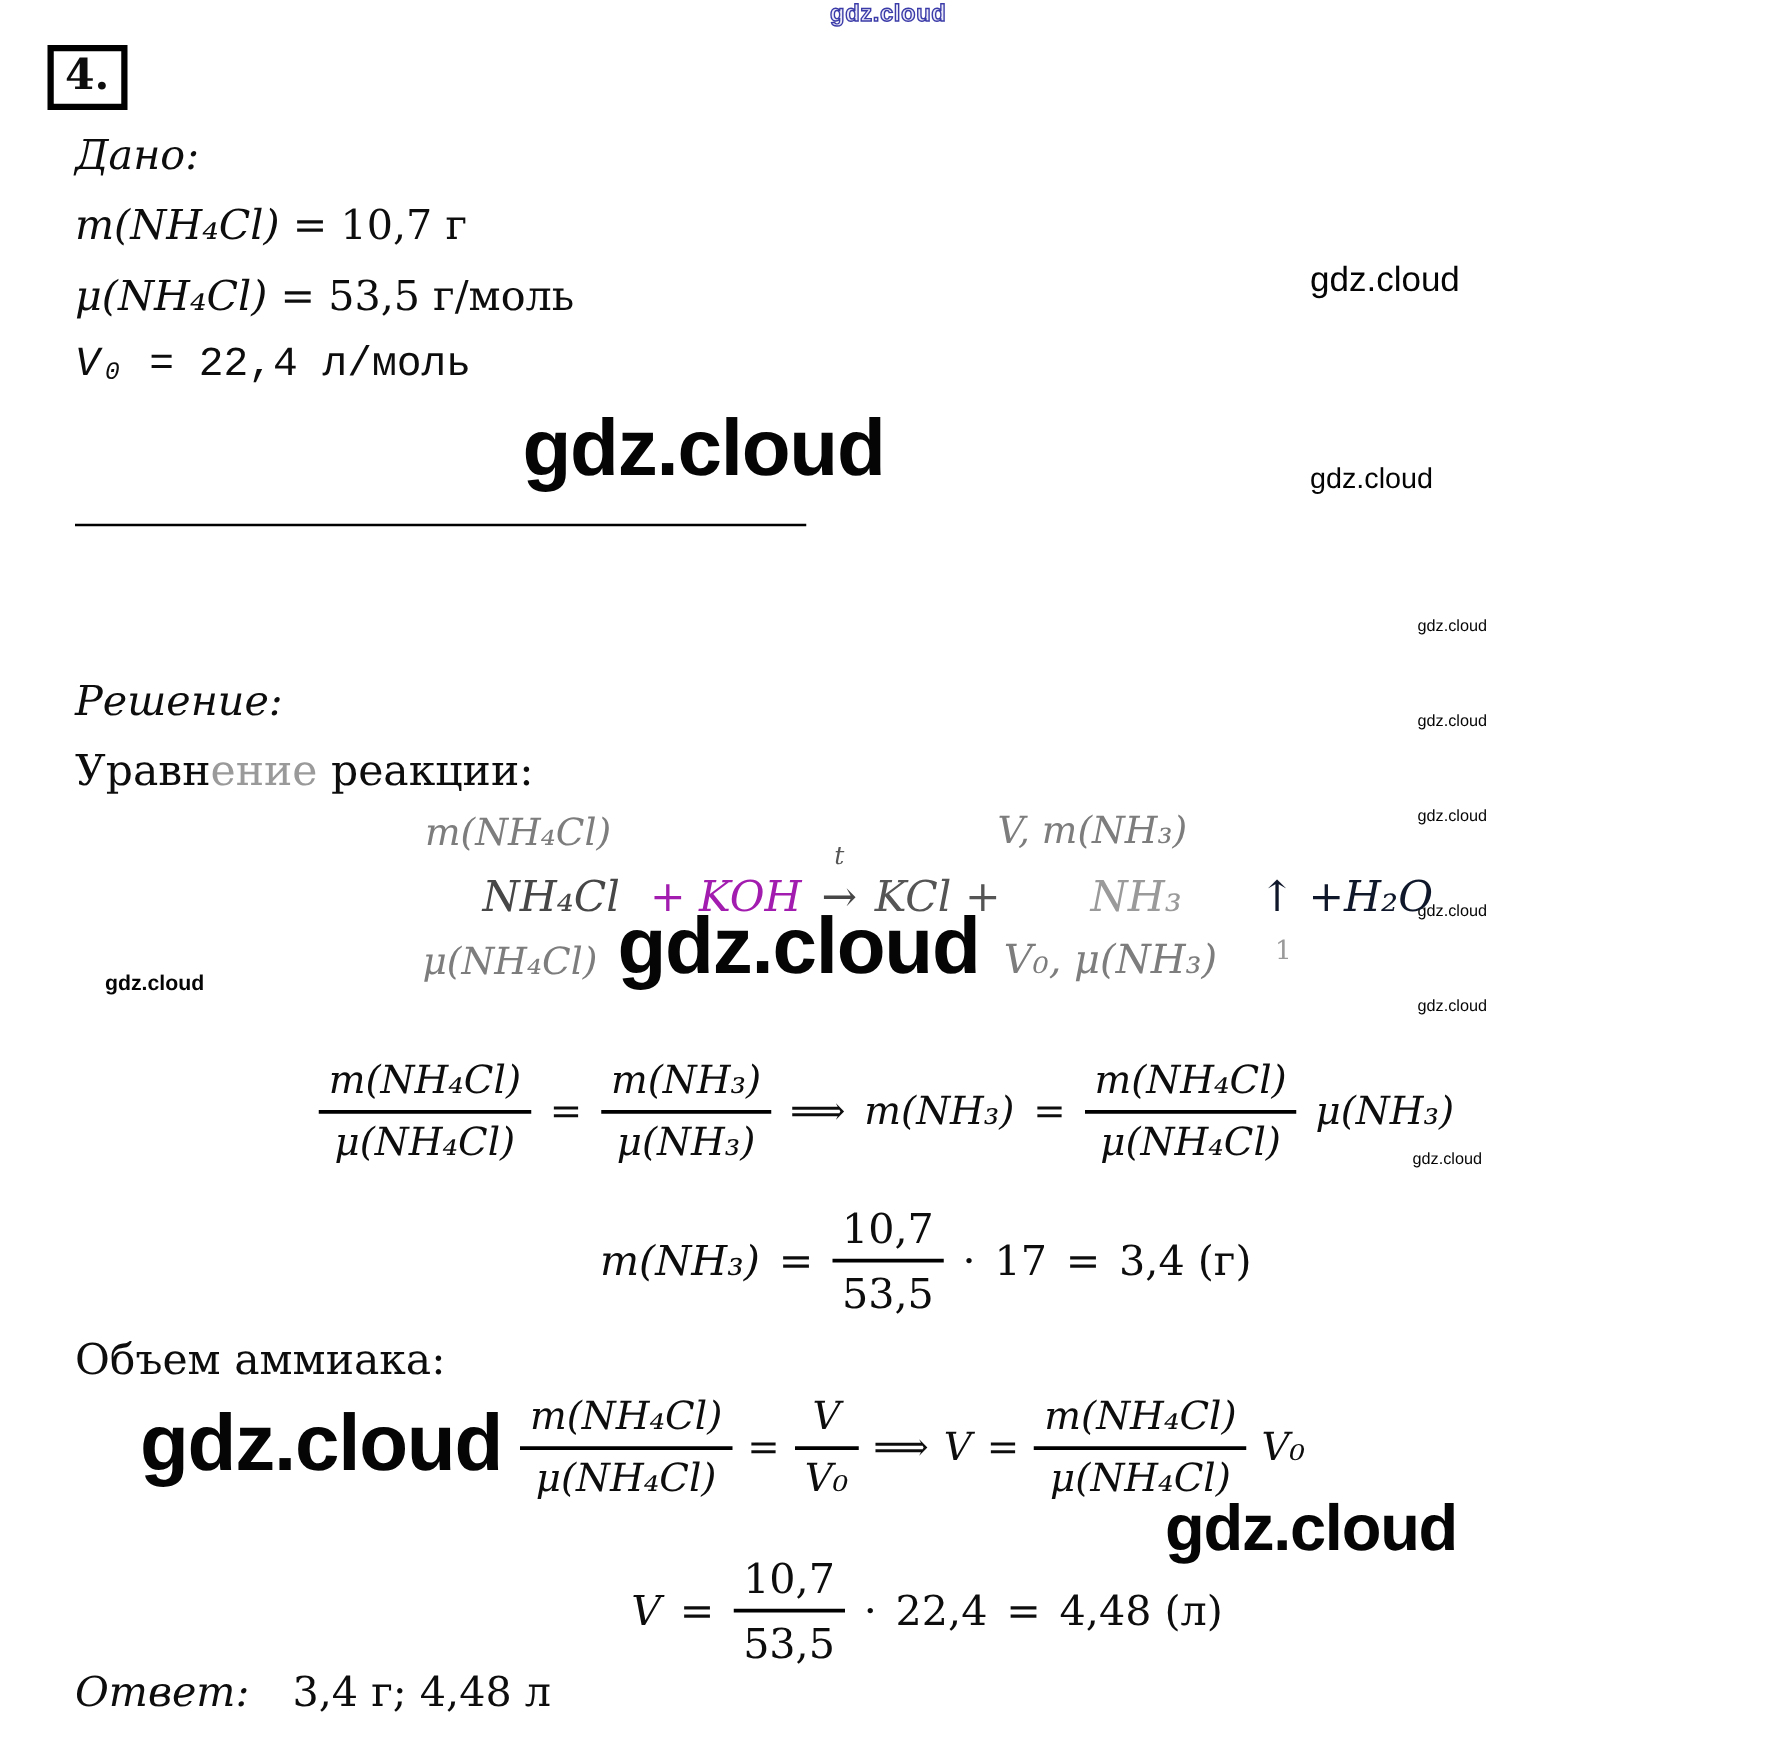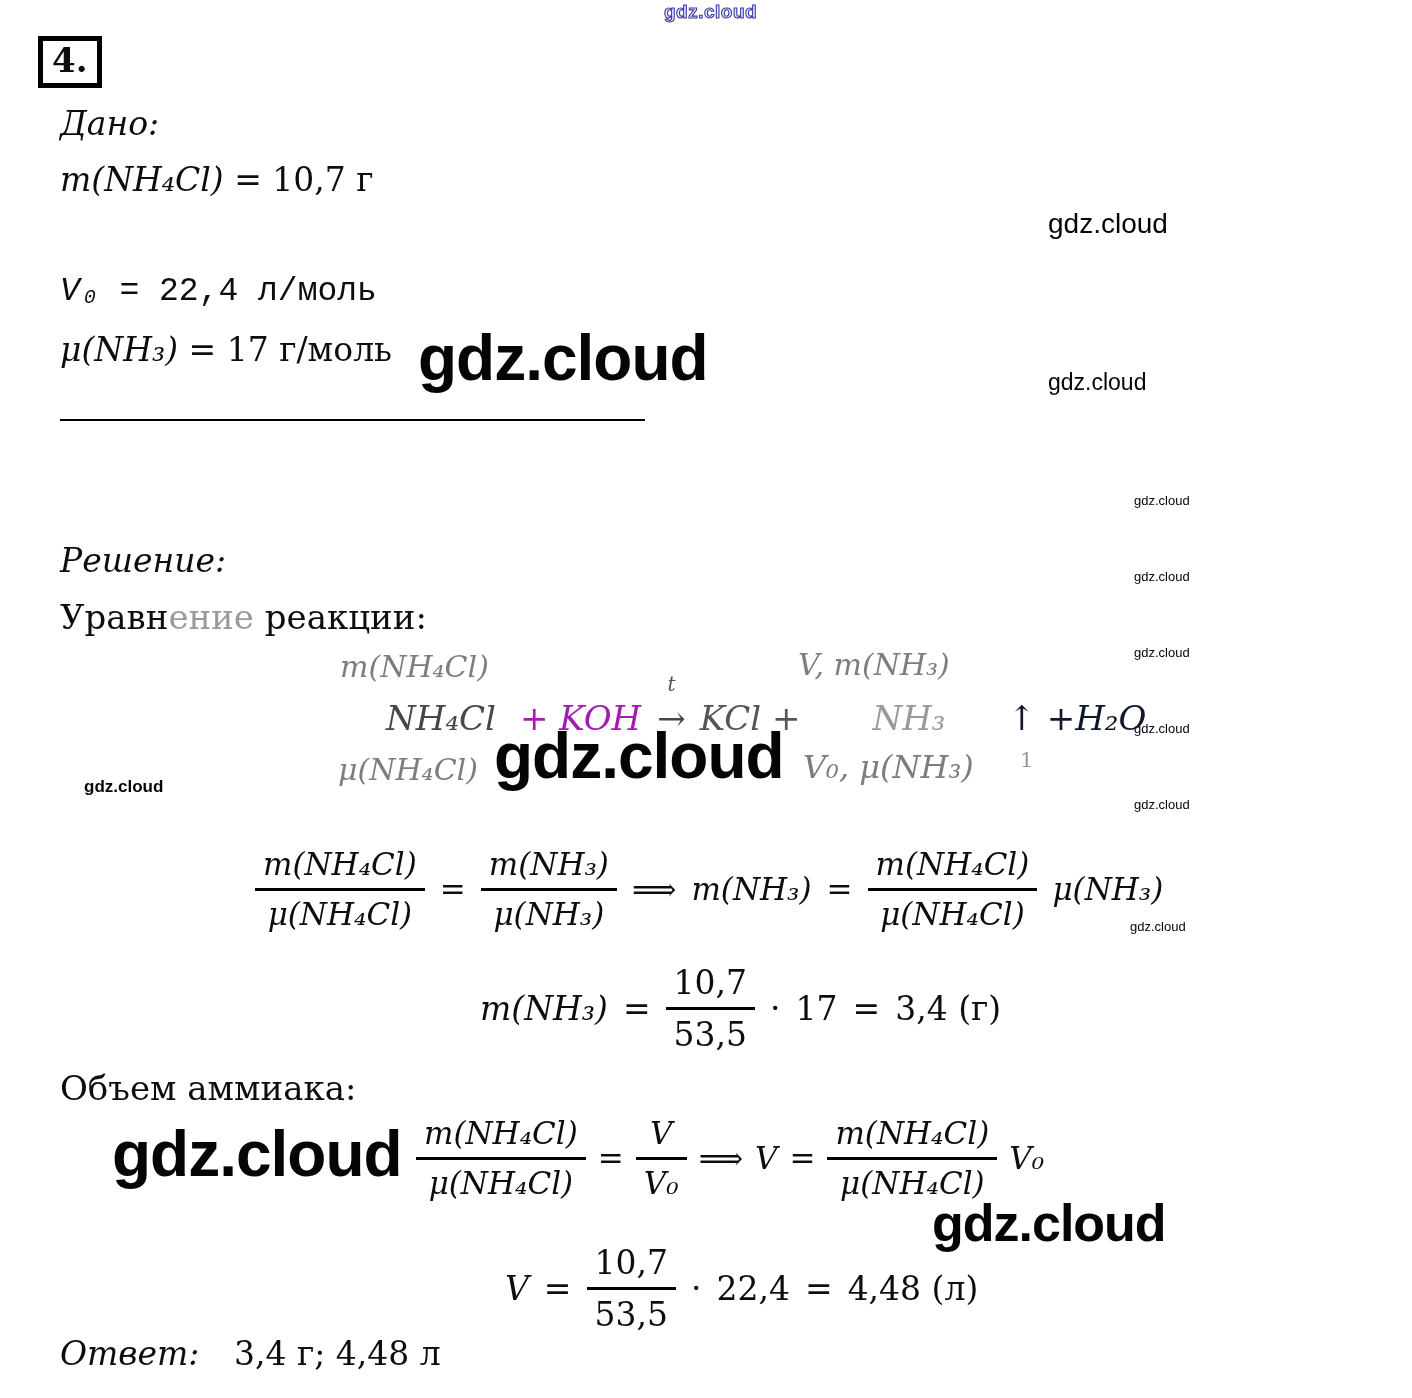--- a/index.html
+++ b/index.html
@@ -61,25 +61,25 @@
   <div class="abs wm wm-big" style="left:112px;top:1122px;">gdz.cloud</div>
   <div class="abs wm wm-med" style="left:932px;top:1197px;">gdz.cloud</div>
 
   <div class="abs problem-box" style="left:38px;top:36px;">4.</div>
 
   <div class="abs label-italic" style="left:60px;top:104px;">Дано:</div>
 
   <div class="abs math-line" style="left:60px;top:160px;">
     <span class="math">m(NH₄Cl)</span><span class="upright"> = 10,7 г</span>
   </div>
+  <div class="abs math-line" style="left:60px;top:217px;">
+    <span class="math">μ(NH₄Cl)</span><span class="upright"> = 53,5 г/моль</span>
+  </div>
   <div class="abs math-line" style="left:60px;top:273px;font-family:Liberation Mono, monospace;">
     <span class="math">V₀</span><span class="upright"> = 22,4 л/моль</span>
-  </div>
-  <div class="abs math-line" style="left:60px;top:330px;">
-    <span class="math">μ(NH₃)</span><span class="upright"> = 17 г/моль</span>
   </div>
 
   <div class="abs hline" style="left:60px;top:419px;width:585px;"></div>
 
 
   <div class="abs label-italic" style="left:60px;top:541px;">Решение:</div>
 
   <div class="abs serif-head" style="left:60px;top:597px;">
     <span>Уравн</span><span class="g2">ение</span><span> реакции:</span>
   </div>

